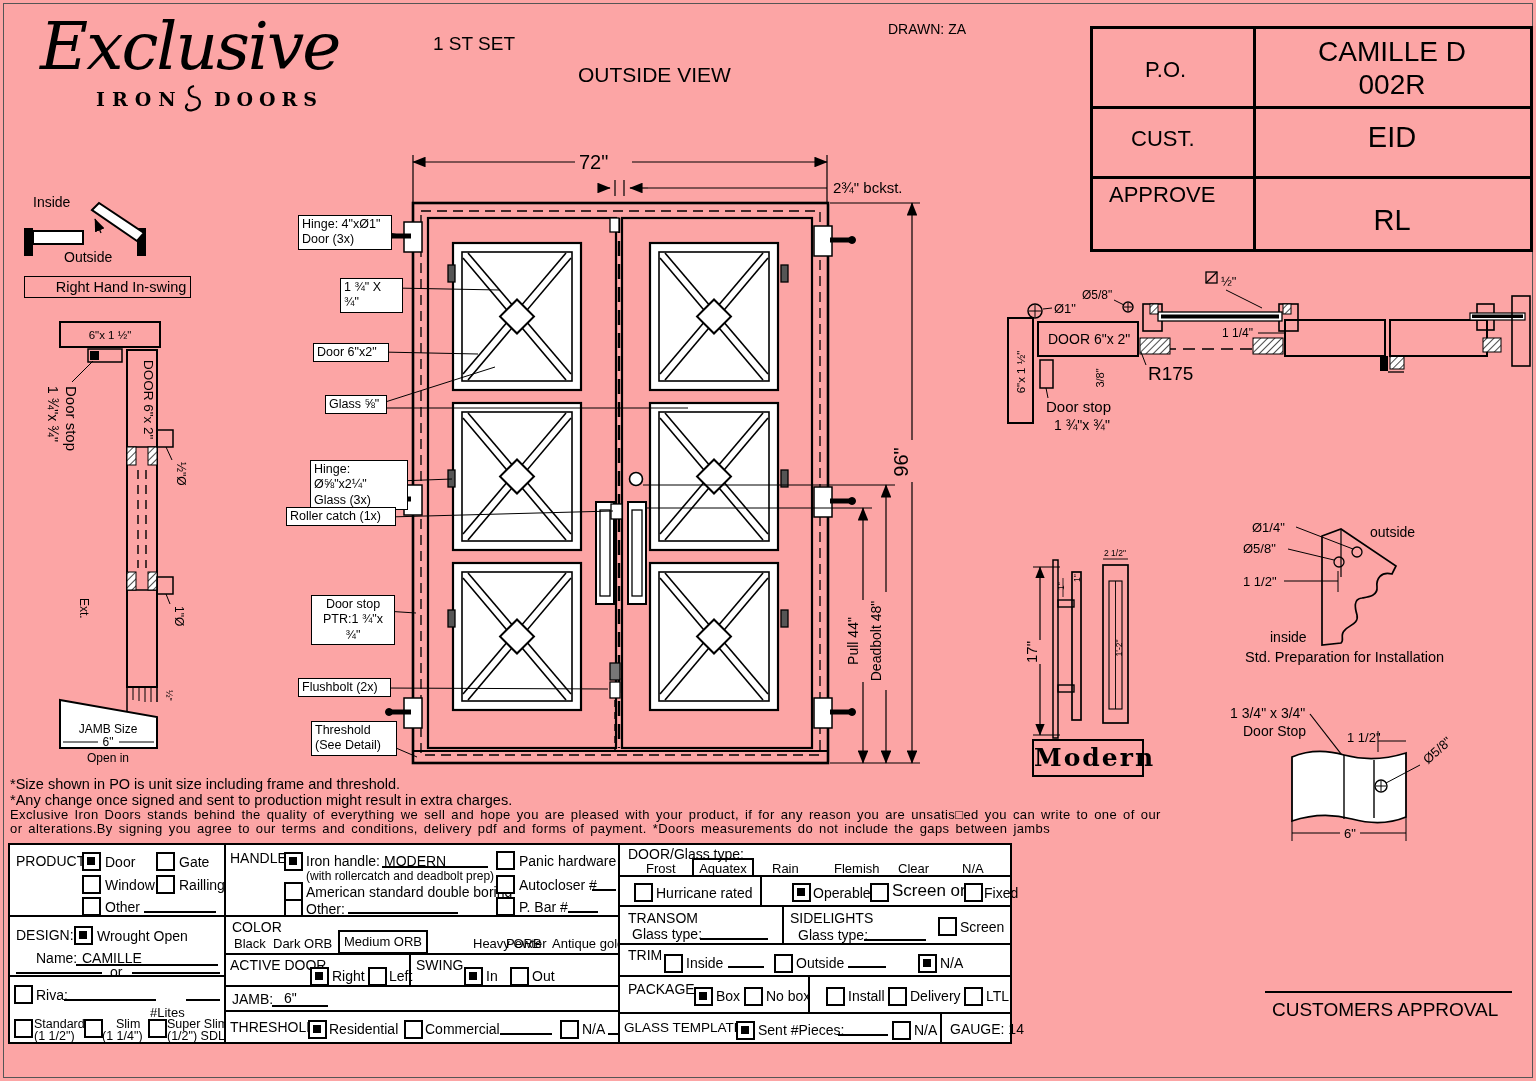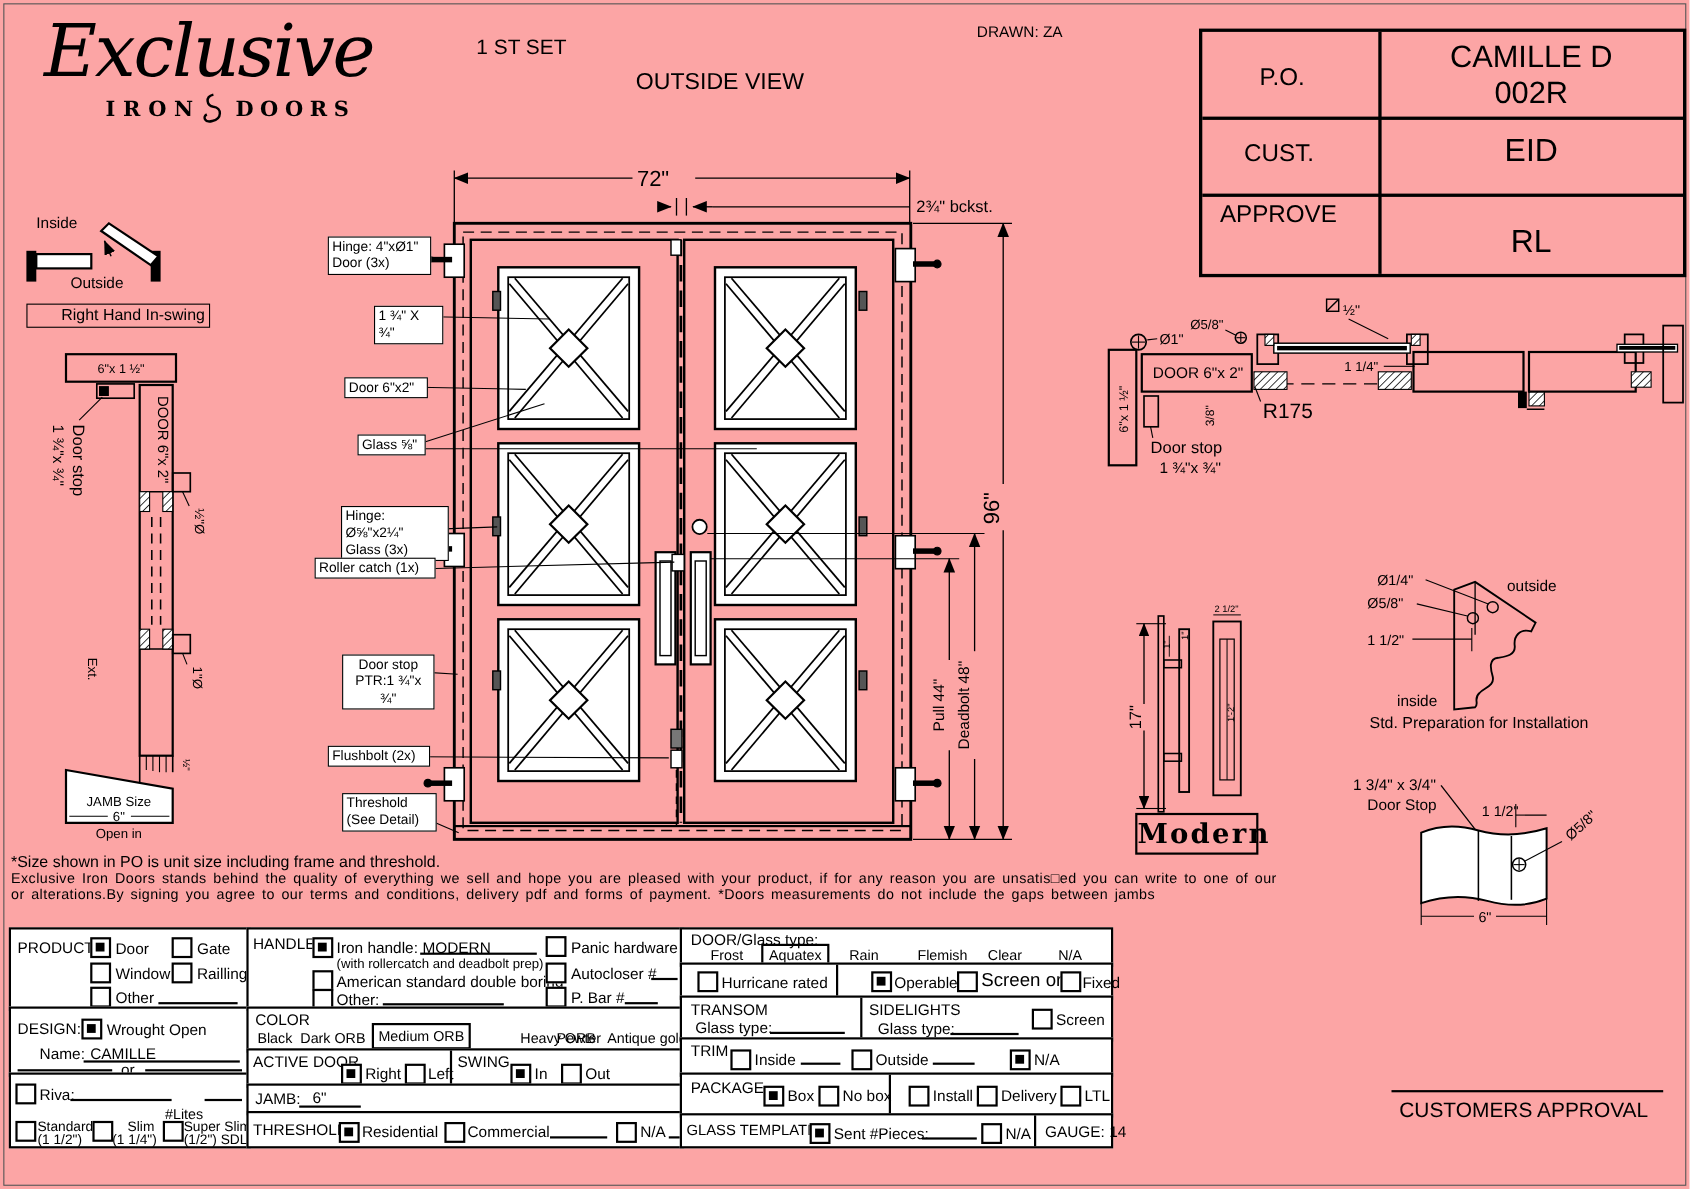--- a/index.html
+++ b/index.html
@@ -397,20 +397,21 @@
       <line x1="1292" y1="821" x2="1292" y2="841" stroke-width="1"></line>
       <line x1="1406" y1="817" x2="1406" y2="841" stroke-width="1"></line>
       <line x1="1292" y1="833" x2="1340" y2="833" stroke-width="1"></line>
       <line x1="1360" y1="833" x2="1406" y2="833" stroke-width="1"></line>
       <text x="1344" y="838" font-size="13" stroke="none">6"</text>
     </g>
   </svg>
 
   <div class="abs" style="left:10px;top:776px;width:1520px;">
     <div class="t" style="position:static;font-size:14.5px;line-height:16px;">*Size shown in PO is unit size including frame and threshold.</div>
+    <div class="t" style="position:static;font-size:14.5px;line-height:16px;">*Any change once signed and sent to production might result in extra charges.</div>
     <div class="t" style="position:static;font-size:13px;line-height:14px;letter-spacing:0.4px;word-spacing:2px;">Exclusive Iron Doors stands behind the quality of everything we sell and hope you are pleased with your product, if for any reason you are unsatis□ed you can write to one of our</div>
     <div class="t" style="position:static;font-size:13px;line-height:13px;letter-spacing:0.4px;word-spacing:2px;">or alterations.By signing you agree to our terms and conditions, delivery pdf and forms of payment. *Doors measurements do not include the gaps between jambs</div>
   </div>
 
   <div class="fbox" style="left:8px;top:843px;width:216px;height:72px;">
     <span class="t fl" style="left:6px;top:8px;">PRODUCT:</span>
     <span class="cb ck" style="left:72px;top:7px;"></span>
     <span class="t fl" style="left:95px;top:9px;">Door</span>
     <span class="cb" style="left:146px;top:7px;"></span>
     <span class="t fl" style="left:169px;top:9px;">Gate</span>

